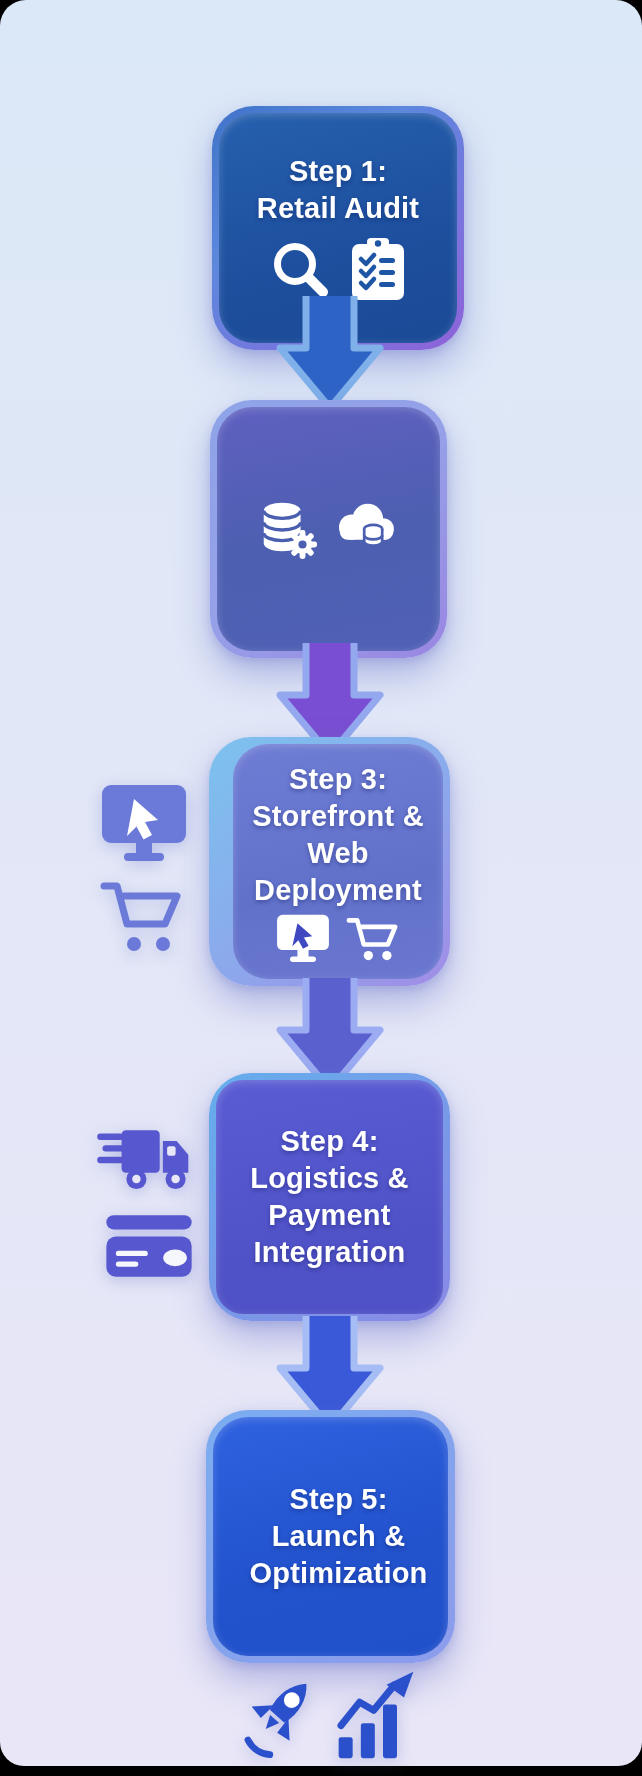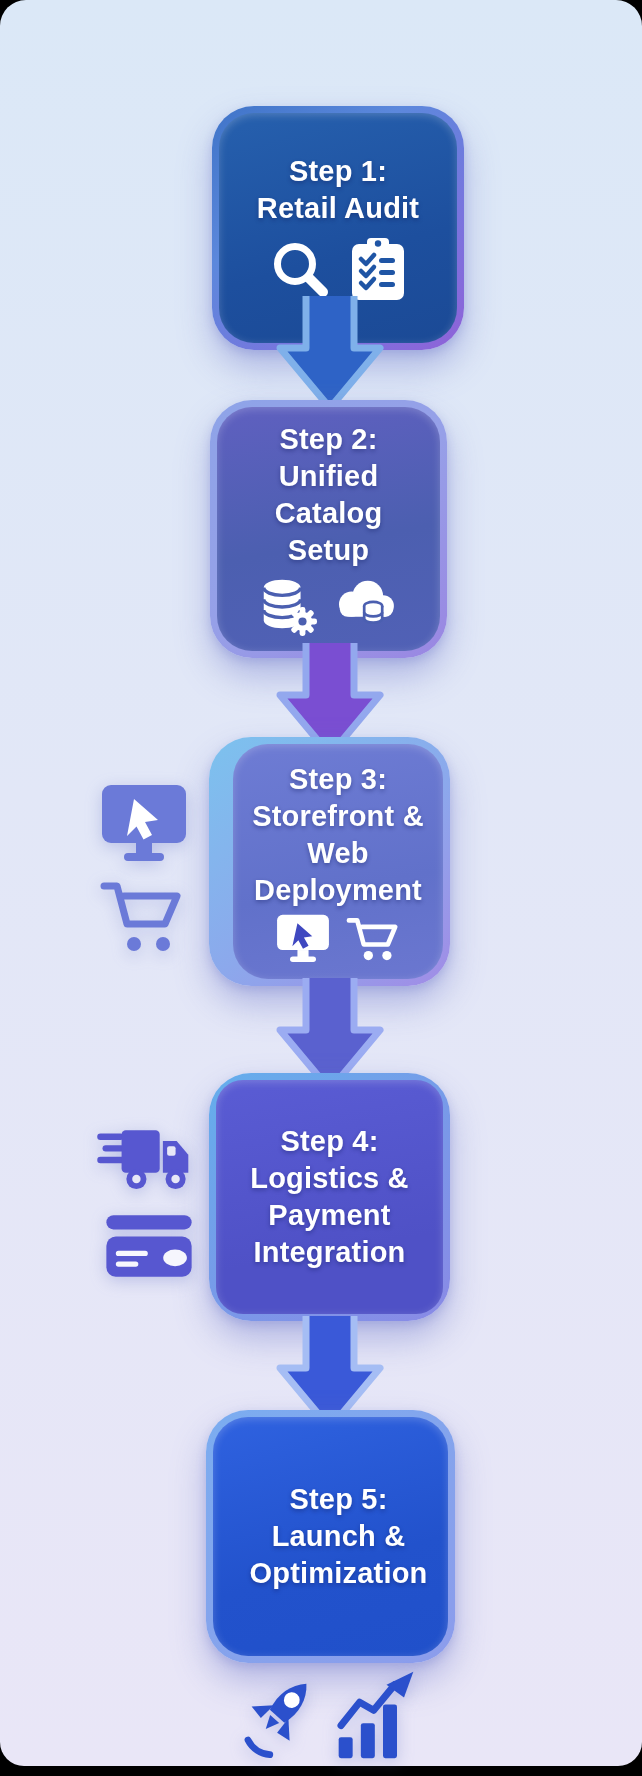--- a/index.html
+++ b/index.html
@@ -76,24 +76,20 @@
       </div>
     </div>
   </div>
 
   <svg class="arrow a1" viewBox="0 0 124 120">
     <path d="M38 -10 L38 52 L12 52 L62 112 L112 52 L86 52 L86 -10" fill="#2e63c6" stroke="#7fb0ea" stroke-width="7" stroke-linejoin="round"></path>
   </svg>
 
   <div class="box-outer b2-outer">
     <div class="box-inner b2-inner">
-      <div class="box-text">Step 2:
-Unified
-Catalog
-Setup</div>
       <div class="icon-row" style="gap:12px">
         <svg width="62" height="62" viewBox="0 0 64 64">
           <path d="M8 13 C8 8.6 16.5 5 27 5 C37.5 5 46 8.6 46 13 V47 C46 51.4 37.5 55 27 55 C16.5 55 8 51.4 8 47 Z" fill="#fff"></path>
           <path d="M8 13 a19 8 0 0 0 38 0" stroke="#4b5fb0" stroke-width="3.5" fill="none"></path>
           <path d="M8 25 a19 8 0 0 0 38 0" stroke="#4b5fb0" stroke-width="3.5" fill="none"></path>
           <path d="M8 36 a19 8 0 0 0 38 0" stroke="#4b5fb0" stroke-width="3.5" fill="none"></path>
           <g transform="translate(48,48)">
             <g fill="#fff">
               <rect x="-3" y="-15" width="6" height="30" rx="2.5"></rect>
               <rect x="-3" y="-15" width="6" height="30" rx="2.5" transform="rotate(45)"></rect>

